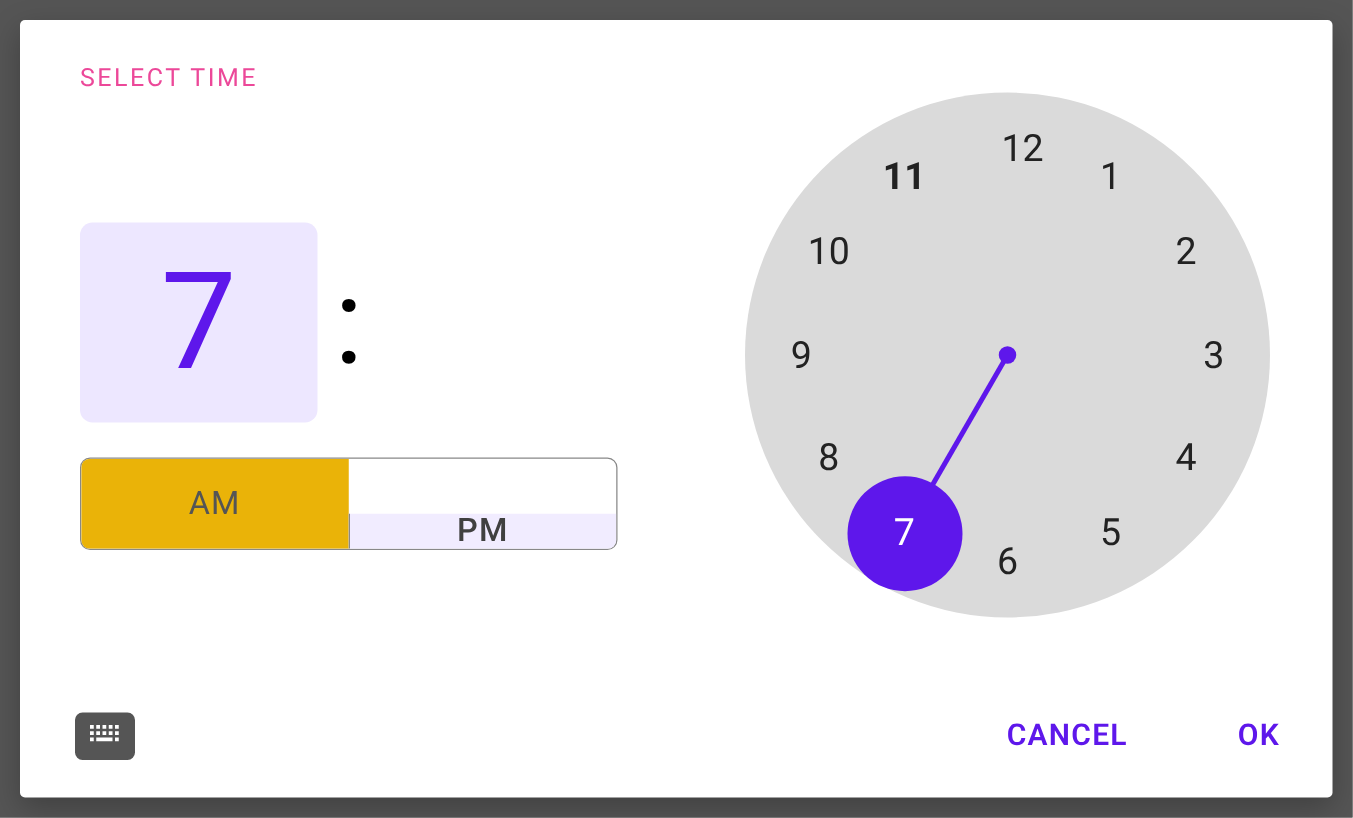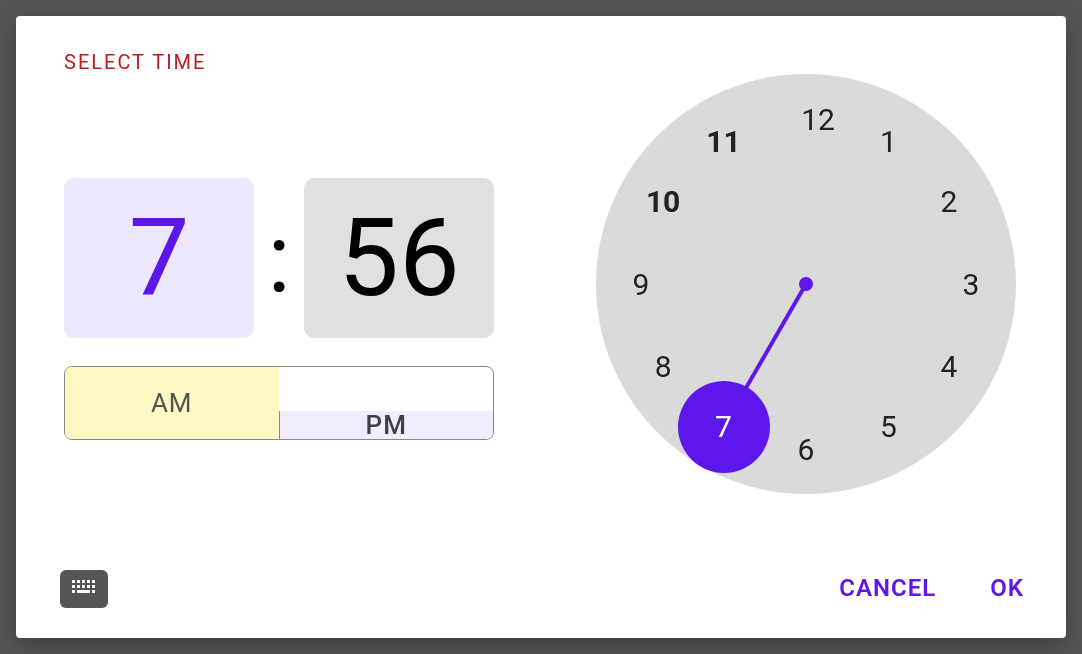--- a/index.html
+++ b/index.html
@@ -15,21 +15,21 @@
     width: 1050px; height: 622px;
     background: #fff;
     border-radius: 4px;
     box-shadow: 0 8px 24px rgba(0,0,0,0.25);
   }
   .title {
     position: absolute;
     left: 48px; top: 34px;
     font-size: 20px;
     letter-spacing: 2px;
-    color: #b91c1c;
+    color: #ec4899;
     font-weight: 400;
   }
   .time-display {
     position: absolute;
     left: 48px; top: 162px;
     display: flex;
     align-items: center;
   }
   .time-box {
     width: 190px; height: 160px;
@@ -67,21 +67,21 @@
     overflow: hidden;
   }
   .ampm-btn {
     flex: 1;
     display: flex;
     align-items: center;
     justify-content: center;
     font-size: 26px;
     letter-spacing: 1px;
     cursor: pointer;
-    background: #fef9c3;
+    background: #eab308;
     color: #555;
   }
   .ampm-btn + .ampm-btn { border-left: 1px solid #888; }
   .ampm-btn.selected {
     background: #F1ECFF;
     color: #404040;
     font-weight: 500;
     margin-top: 44px;
   }
 
@@ -141,63 +141,62 @@
     background: #555;
     display: flex;
     align-items: center;
     justify-content: center;
     cursor: pointer;
   }
   .actions {
     position: absolute;
     right: 32px; bottom: 30px;
     display: flex;
-    gap: 34px;
+    gap: 68px;
   }
   .action-btn {
     font-size: 24px;
     font-weight: 600;
     letter-spacing: 1px;
     color: #5E17EB;
     cursor: pointer;
     padding: 6px 10px;
   }
 </style>
 </head>
 <body>
 
 <div class="dialog">
 
   <div class="title">SELECT TIME</div>
 
   <div class="time-display">
     <div class="time-box hour">7</div>
     <div class="colon">:</div>
-    <div class="time-box minute">56</div>
   </div>
 
   <div class="ampm">
     <div class="ampm-btn">AM</div>
     <div class="ampm-btn selected">PM</div>
   </div>
 
   <div class="clock">
     <div class="hand" style="transform: rotate(30deg);"></div>
     <div class="center-dot"></div>
     <div class="thumb" style="left: 127.5px; top: 352.894px;">7</div>
   <div class="hour-label" style="left: 222px; top: 45px;">12</div>
       <div class="hour-label" style="left: 292.5px; top: 67.1058px;">1</div>
       <div class="hour-label" style="left: 352.894px; top: 127.5px;">2</div>
       <div class="hour-label" style="left: 375px; top: 210px;">3</div>
       <div class="hour-label" style="left: 352.894px; top: 292.5px;">4</div>
       <div class="hour-label" style="left: 292.5px; top: 352.894px;">5</div>
       <div class="hour-label" style="left: 210px; top: 375px;">6</div>
       <div class="hour-label" style="left: 67.1058px; top: 292.5px;">8</div>
       <div class="hour-label" style="left: 45px; top: 210px;">9</div>
-      <div class="hour-label" style="left: 67.1058px; top: 127.5px; font-weight: bold;">10</div>
+      <div class="hour-label" style="left: 67.1058px; top: 127.5px;">10</div>
       <div class="hour-label" style="left: 127.5px; top: 67.1058px; font-weight: bold;">11</div>
     </div>
 
   <div class="keyboard-btn">
     <span>
       <svg width="30" height="20" viewBox="0 0 30 20">
         <rect x="0" y="0" width="30" height="20" rx="3" fill="none"></rect>
         <g fill="#fff">
           <rect x="3" y="3" width="3" height="3"></rect>
             <rect x="8" y="3" width="3" height="3"></rect>

